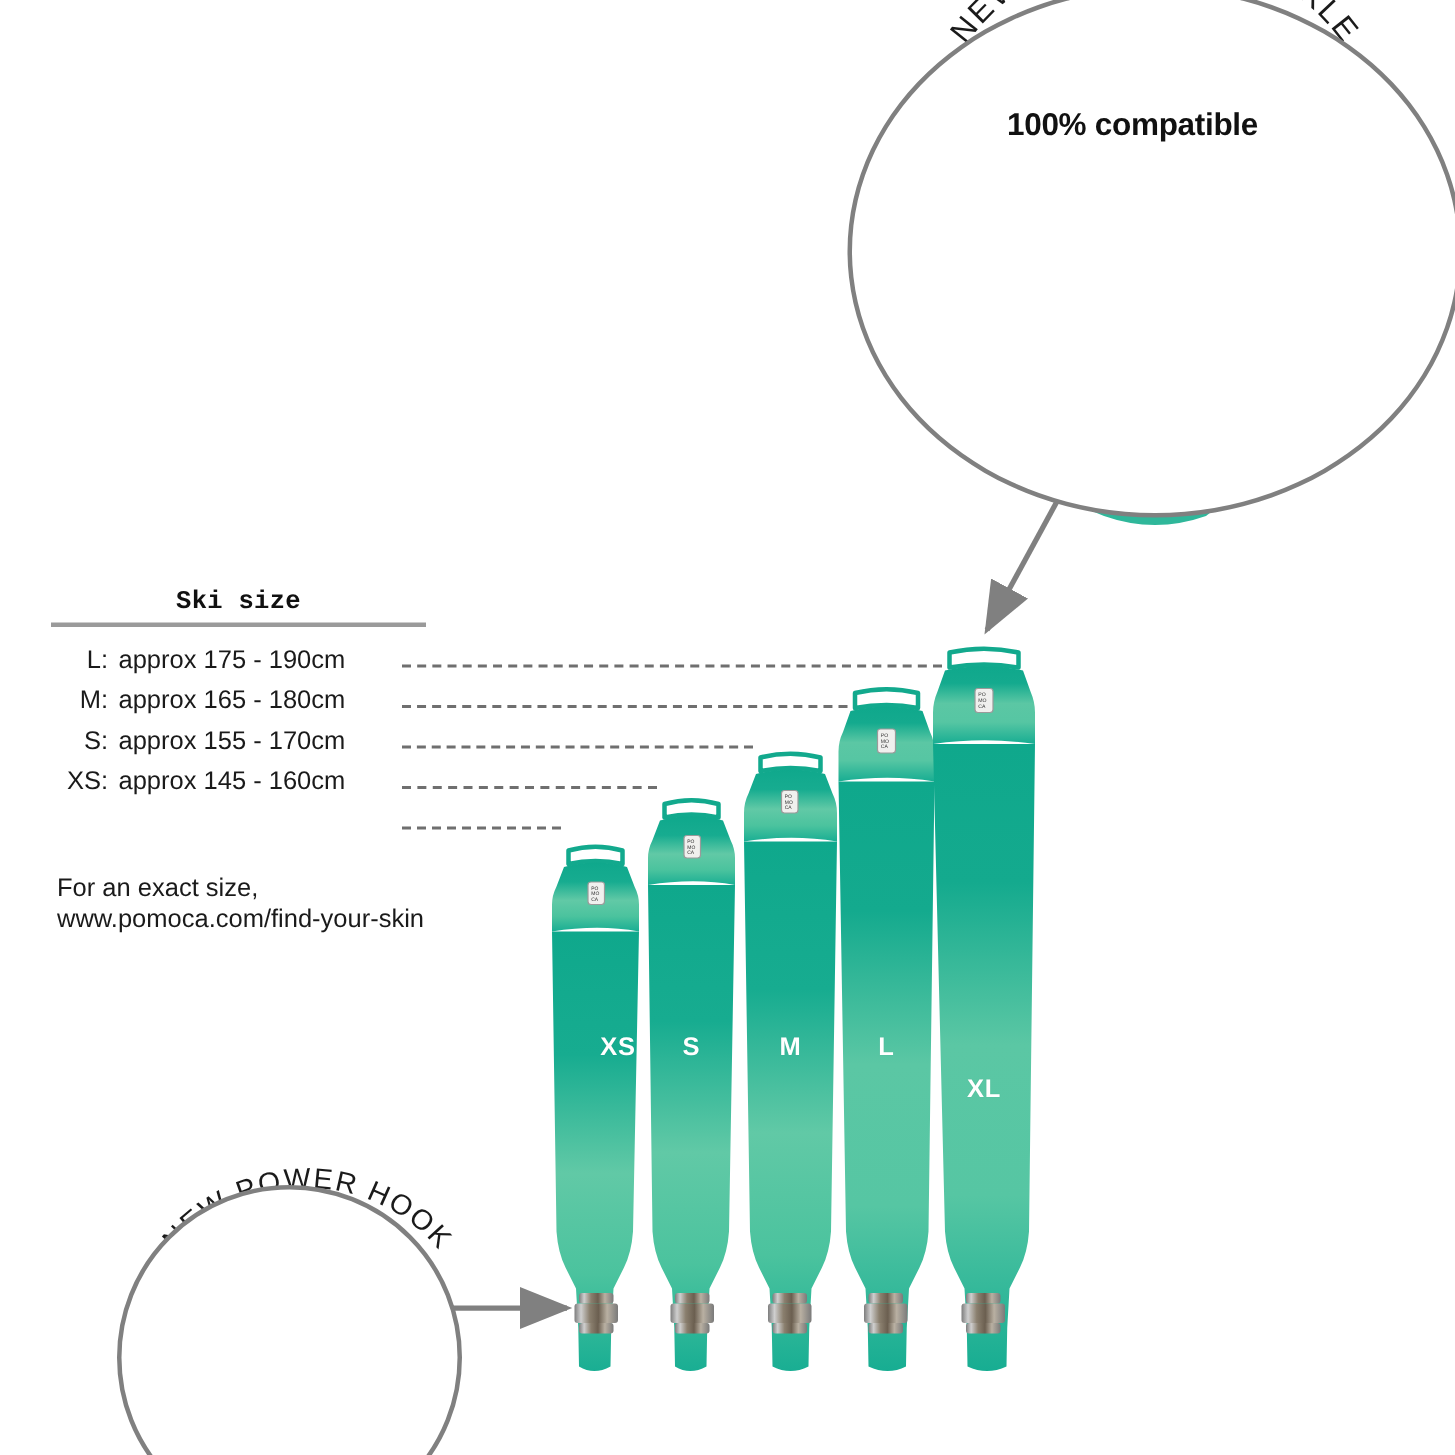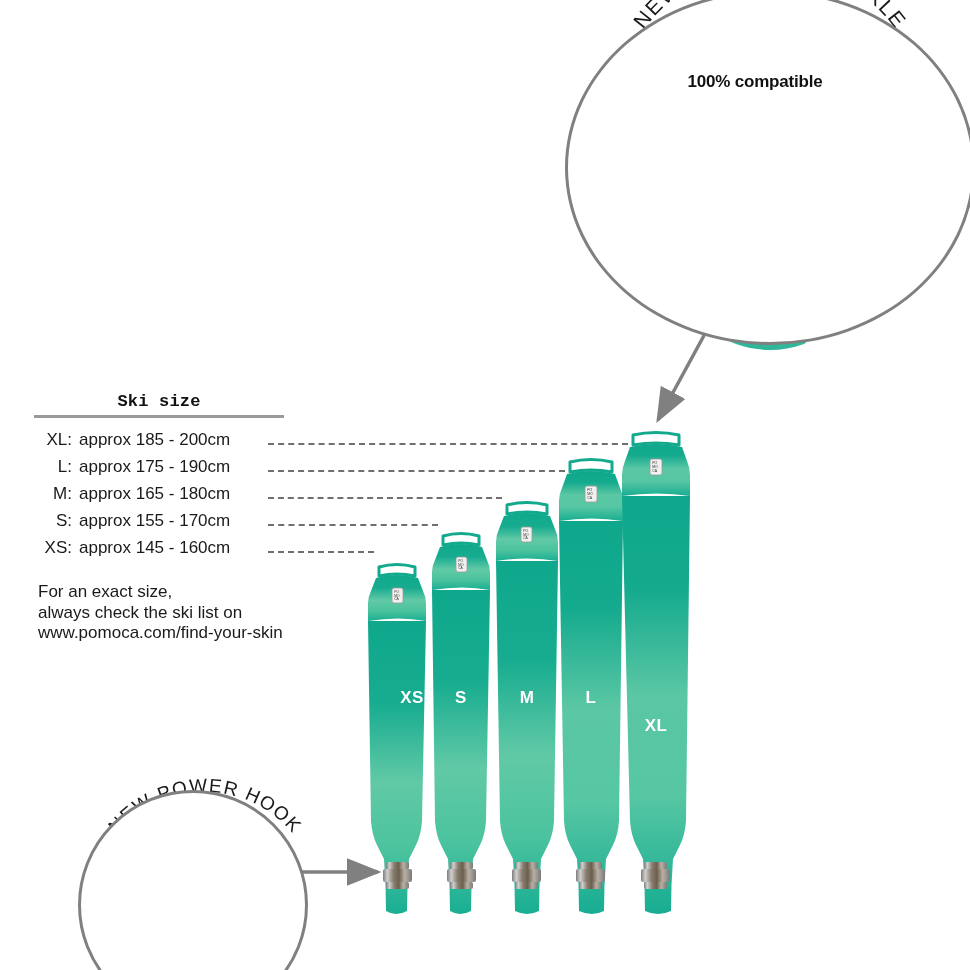--- a/index.html
+++ b/index.html
@@ -94,21 +94,21 @@
   
   .circle {
     position: absolute;
     border-radius: 50%;
     border: 3px solid #808080;
     background: #ffffff;
     box-sizing: border-box;
   }
   .compat-text {
     position: absolute;
-    font-size: 17px;
+    font-size: 21px;
     font-weight: bold;
     color: #111;
     white-space: nowrap;
     transform: translateX(-50%);
     letter-spacing: -0.2px;
   }
 
   .svg-layer {
     position: absolute;
     left: 0; top: 0;
@@ -321,24 +321,20 @@
   <div class="circle" style="left:565px; top:-10px; width:410px; height:355px;"></div>
   <div class="circle" style="left:78px; top:790px; width:230px; height:230px;"></div>
 
   <div class="compat-text" style="left:755px; top:72px;">100% compatible</div>
 
   <div class="size-table">
     <div class="size-title">Ski size</div>
     <div class="size-rule"></div>
     <div class="size-rows">
       <div class="size-row">
-        <span class="size-code">XL:</span>
-        <span class="size-val">approx 185 - 200cm</span>
-      </div>
-      <div class="size-row">
         <span class="size-code">L:</span>
         <span class="size-val">approx 175 - 190cm</span>
       </div>
       <div class="size-row">
         <span class="size-code">M:</span>
         <span class="size-val">approx 165 - 180cm</span>
       </div>
       <div class="size-row">
         <span class="size-code">S:</span>
         <span class="size-val">approx 155 - 170cm</span>
@@ -351,21 +347,20 @@
   </div>
 
   <div class="leader" style="left:268px; top:443px; width:360px;"></div>
   <div class="leader" style="left:268px; top:470px; width:297px;"></div>
   <div class="leader" style="left:268px; top:497px; width:234px;"></div>
   <div class="leader" style="left:268px; top:524px; width:170px;"></div>
   <div class="leader" style="left:268px; top:551px; width:106px;"></div>
 
   <div class="note">
     <div>For an exact size,</div>
-    <div>always check the ski list on</div>
     <div>www.pomoca.com/find-your-skin</div>
   </div>
 
   <div class="skin-label" style="left:412px; top:688px;">XS</div>
   <div class="skin-label" style="left:461px; top:688px;">S</div>
   <div class="skin-label" style="left:527px; top:688px;">M</div>
   <div class="skin-label" style="left:591px; top:688px;">L</div>
   <div class="skin-label" style="left:656px; top:716px;">XL</div>
 
 </div>

